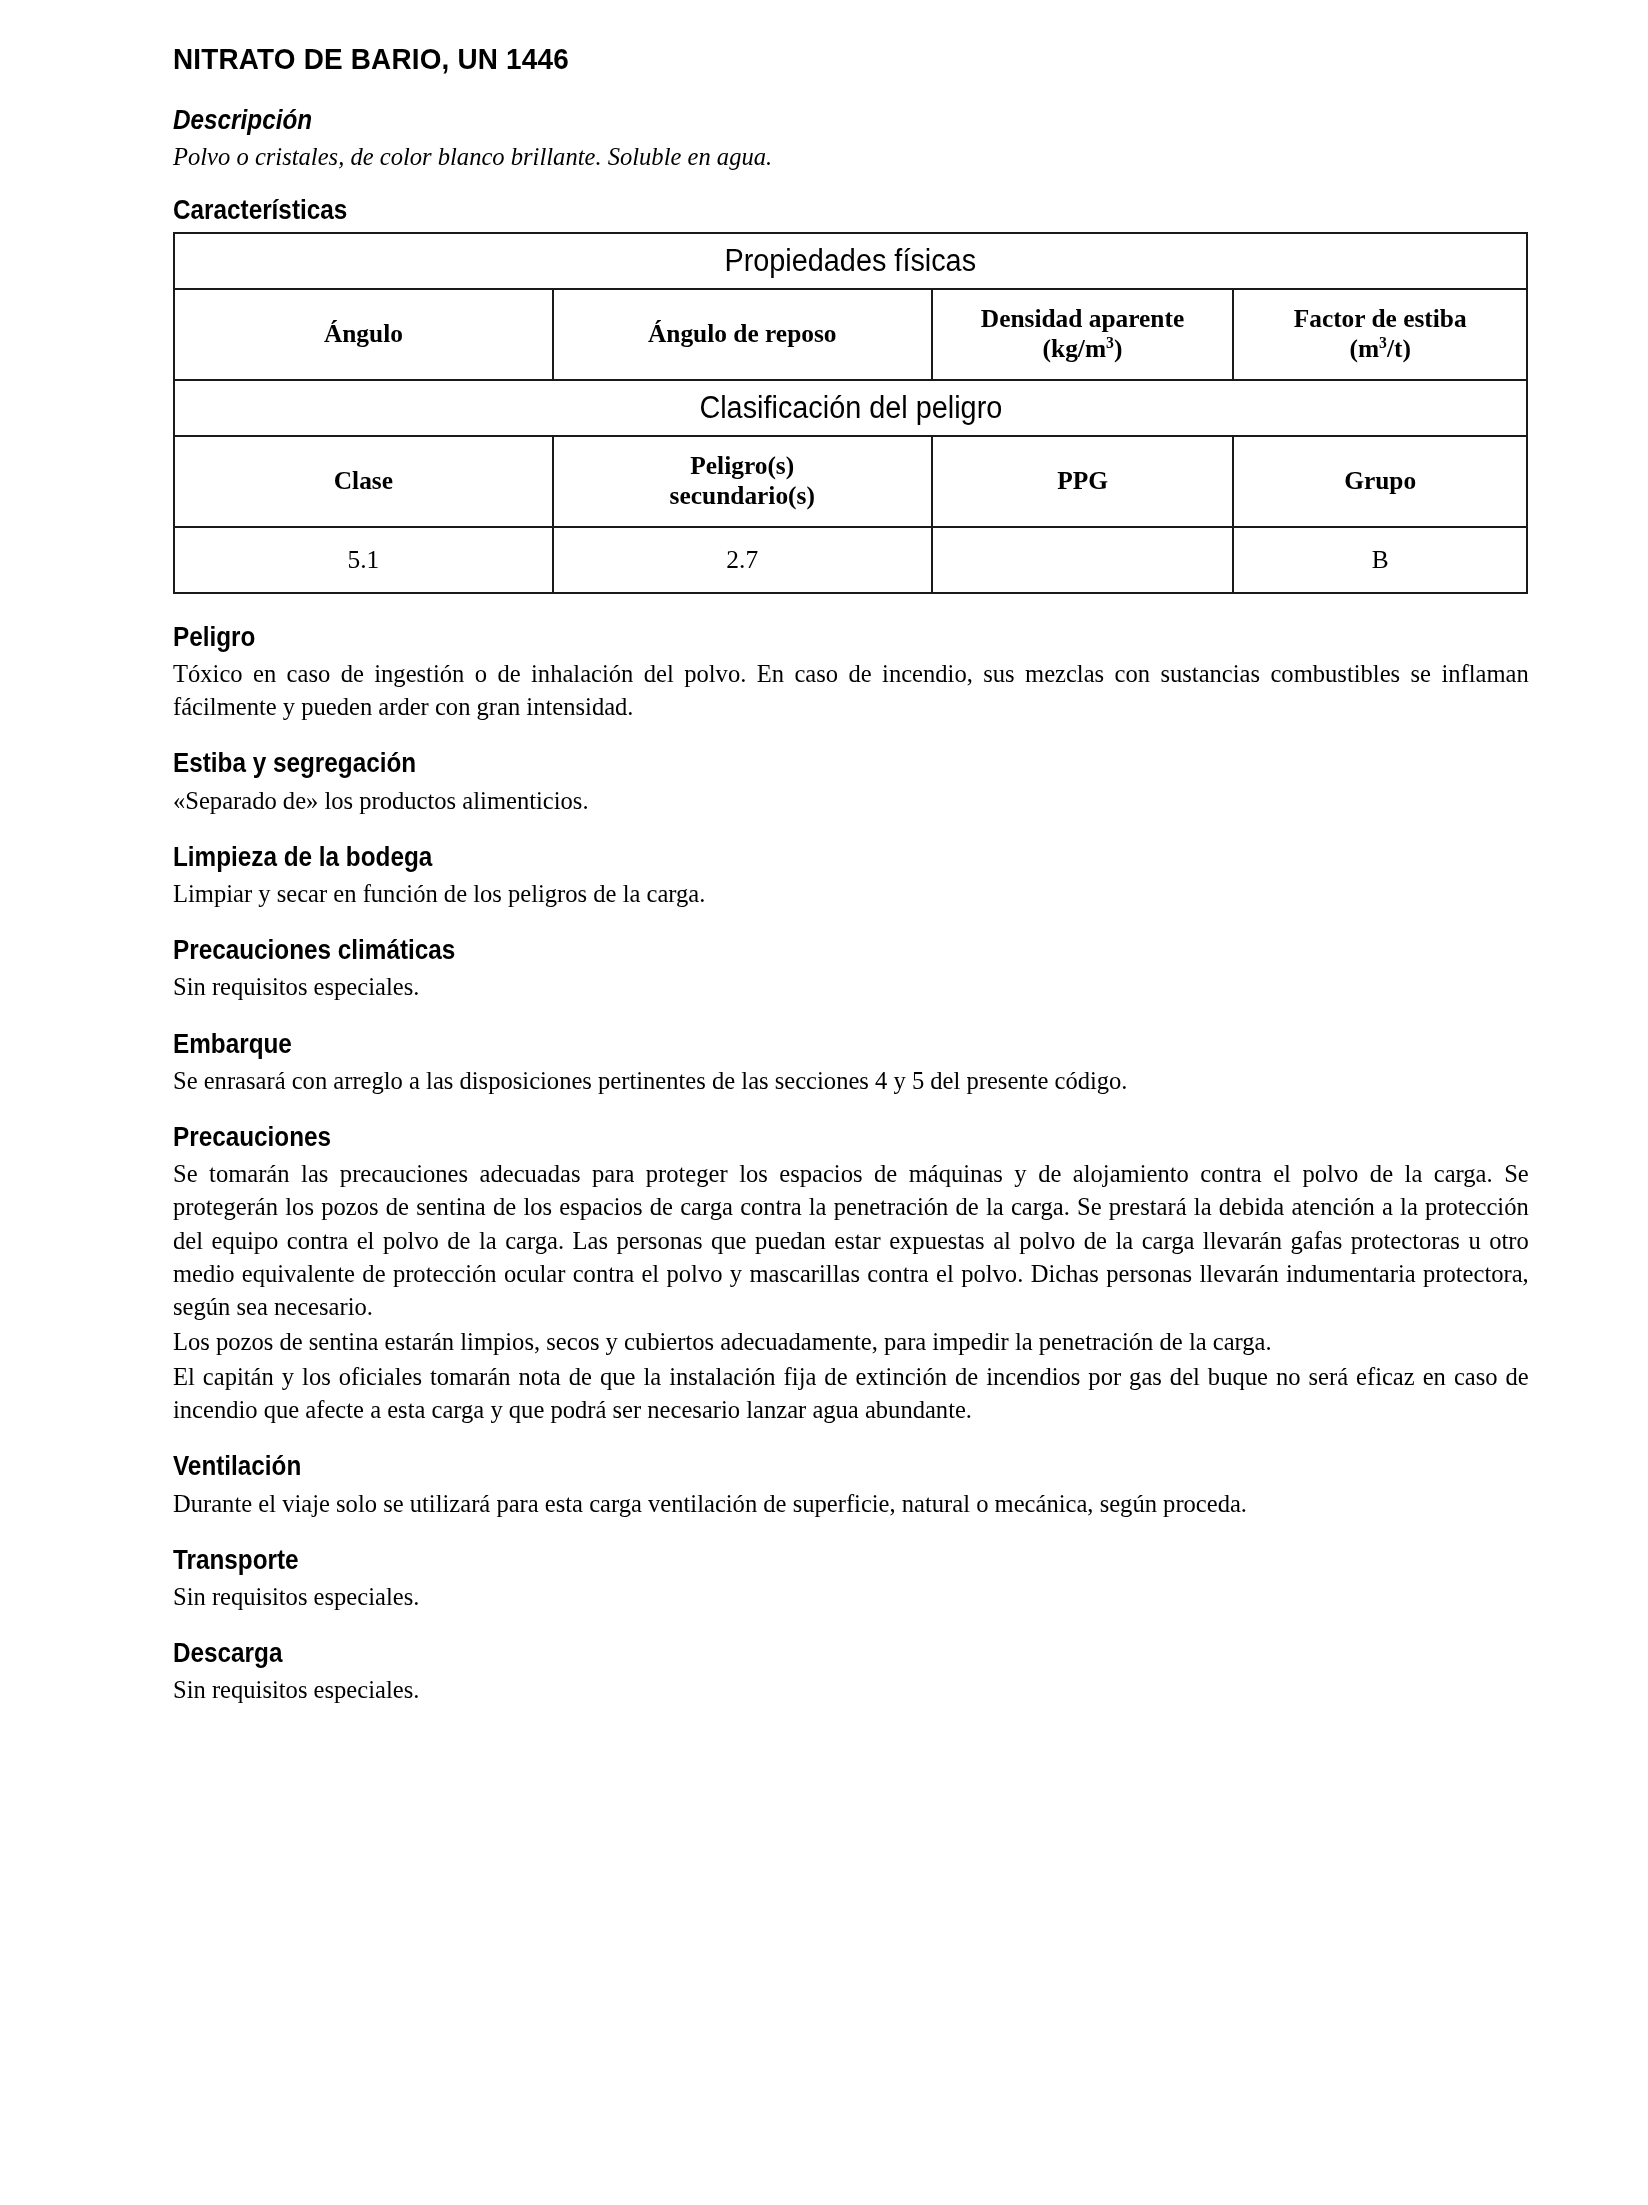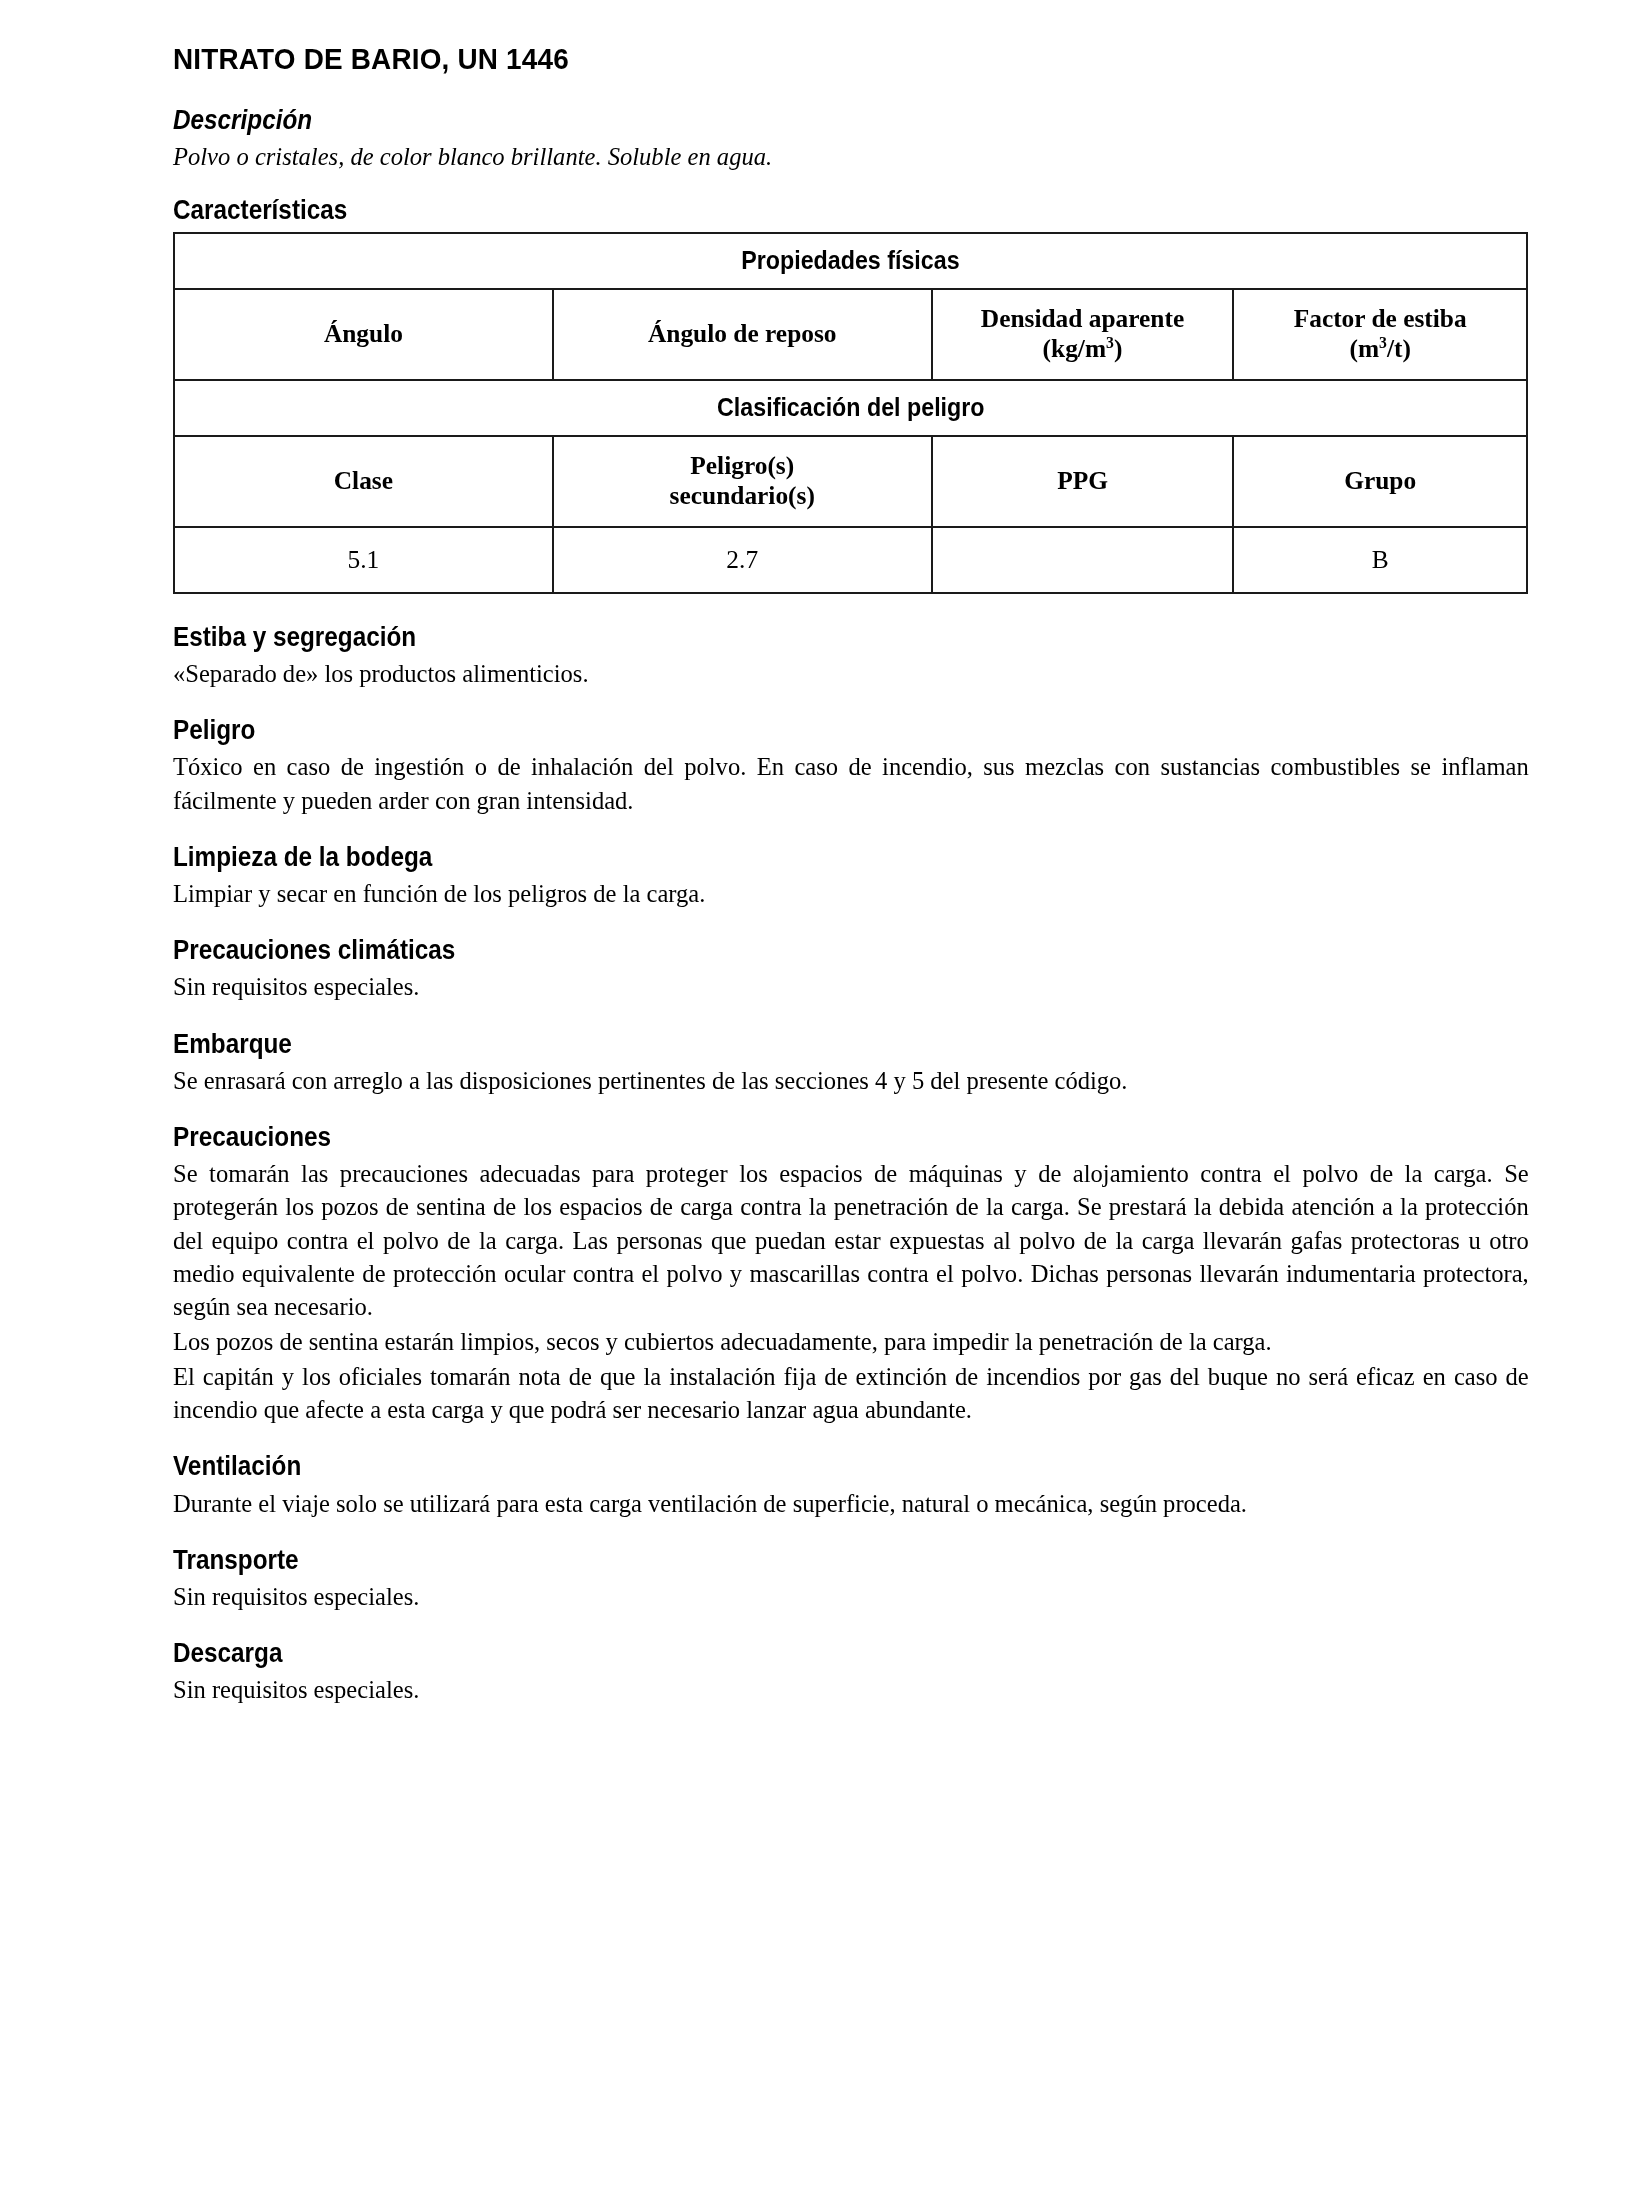--- a/index.html
+++ b/index.html
@@ -67,22 +67,22 @@
     table-layout: fixed;
   }
   .char-table td, .char-table th {
     border: 2px solid #1a1a1a;
     text-align: center;
     vertical-align: middle;
     padding: 0;
   }
   .band {
     font-family: "Liberation Sans", "DejaVu Sans", sans-serif;
-    font-weight: bold;
-    font-size: 25px;
+    font-weight: normal;
+    font-size: 31px;
     height: 54px;
   }
   .band span { display:inline-block; transform: scaleX(0.93); }
   .colhead {
     font-family: "Liberation Serif", "DejaVu Serif", serif;
     font-weight: bold;
     font-size: 25.4px;
     height: 89px;
     line-height: 1.18;
   }
@@ -157,27 +157,27 @@
           <td class="datacell">5.1</td>
           <td class="datacell">2.7</td>
           <td class="datacell"></td>
           <td class="datacell">B</td>
         </tr>
       </tbody>
     </table>
   </div>
 
   <div class="block">
+    <div class="sec-head">Peligro</div>
+    <p class="body-text">Tóxico en caso de ingestión o de inhalación del polvo. En caso de incendio, sus mezclas con sustancias combustibles se inflaman fácilmente y pueden arder con gran intensidad.</p>
+  </div>
+
+  <div class="block">
     <div class="sec-head">Estiba y segregación</div>
     <p class="body-text noj">«Separado de» los productos alimenticios.</p>
-  </div>
-
-  <div class="block">
-    <div class="sec-head">Peligro</div>
-    <p class="body-text">Tóxico en caso de ingestión o de inhalación del polvo. En caso de incendio, sus mezclas con sustancias combustibles se inflaman fácilmente y pueden arder con gran intensidad.</p>
   </div>
 
   <div class="block">
     <div class="sec-head">Limpieza de la bodega</div>
     <p class="body-text noj">Limpiar y secar en función de los peligros de la carga.</p>
   </div>
 
   <div class="block">
     <div class="sec-head">Precauciones climáticas</div>
     <p class="body-text noj">Sin requisitos especiales.</p>

